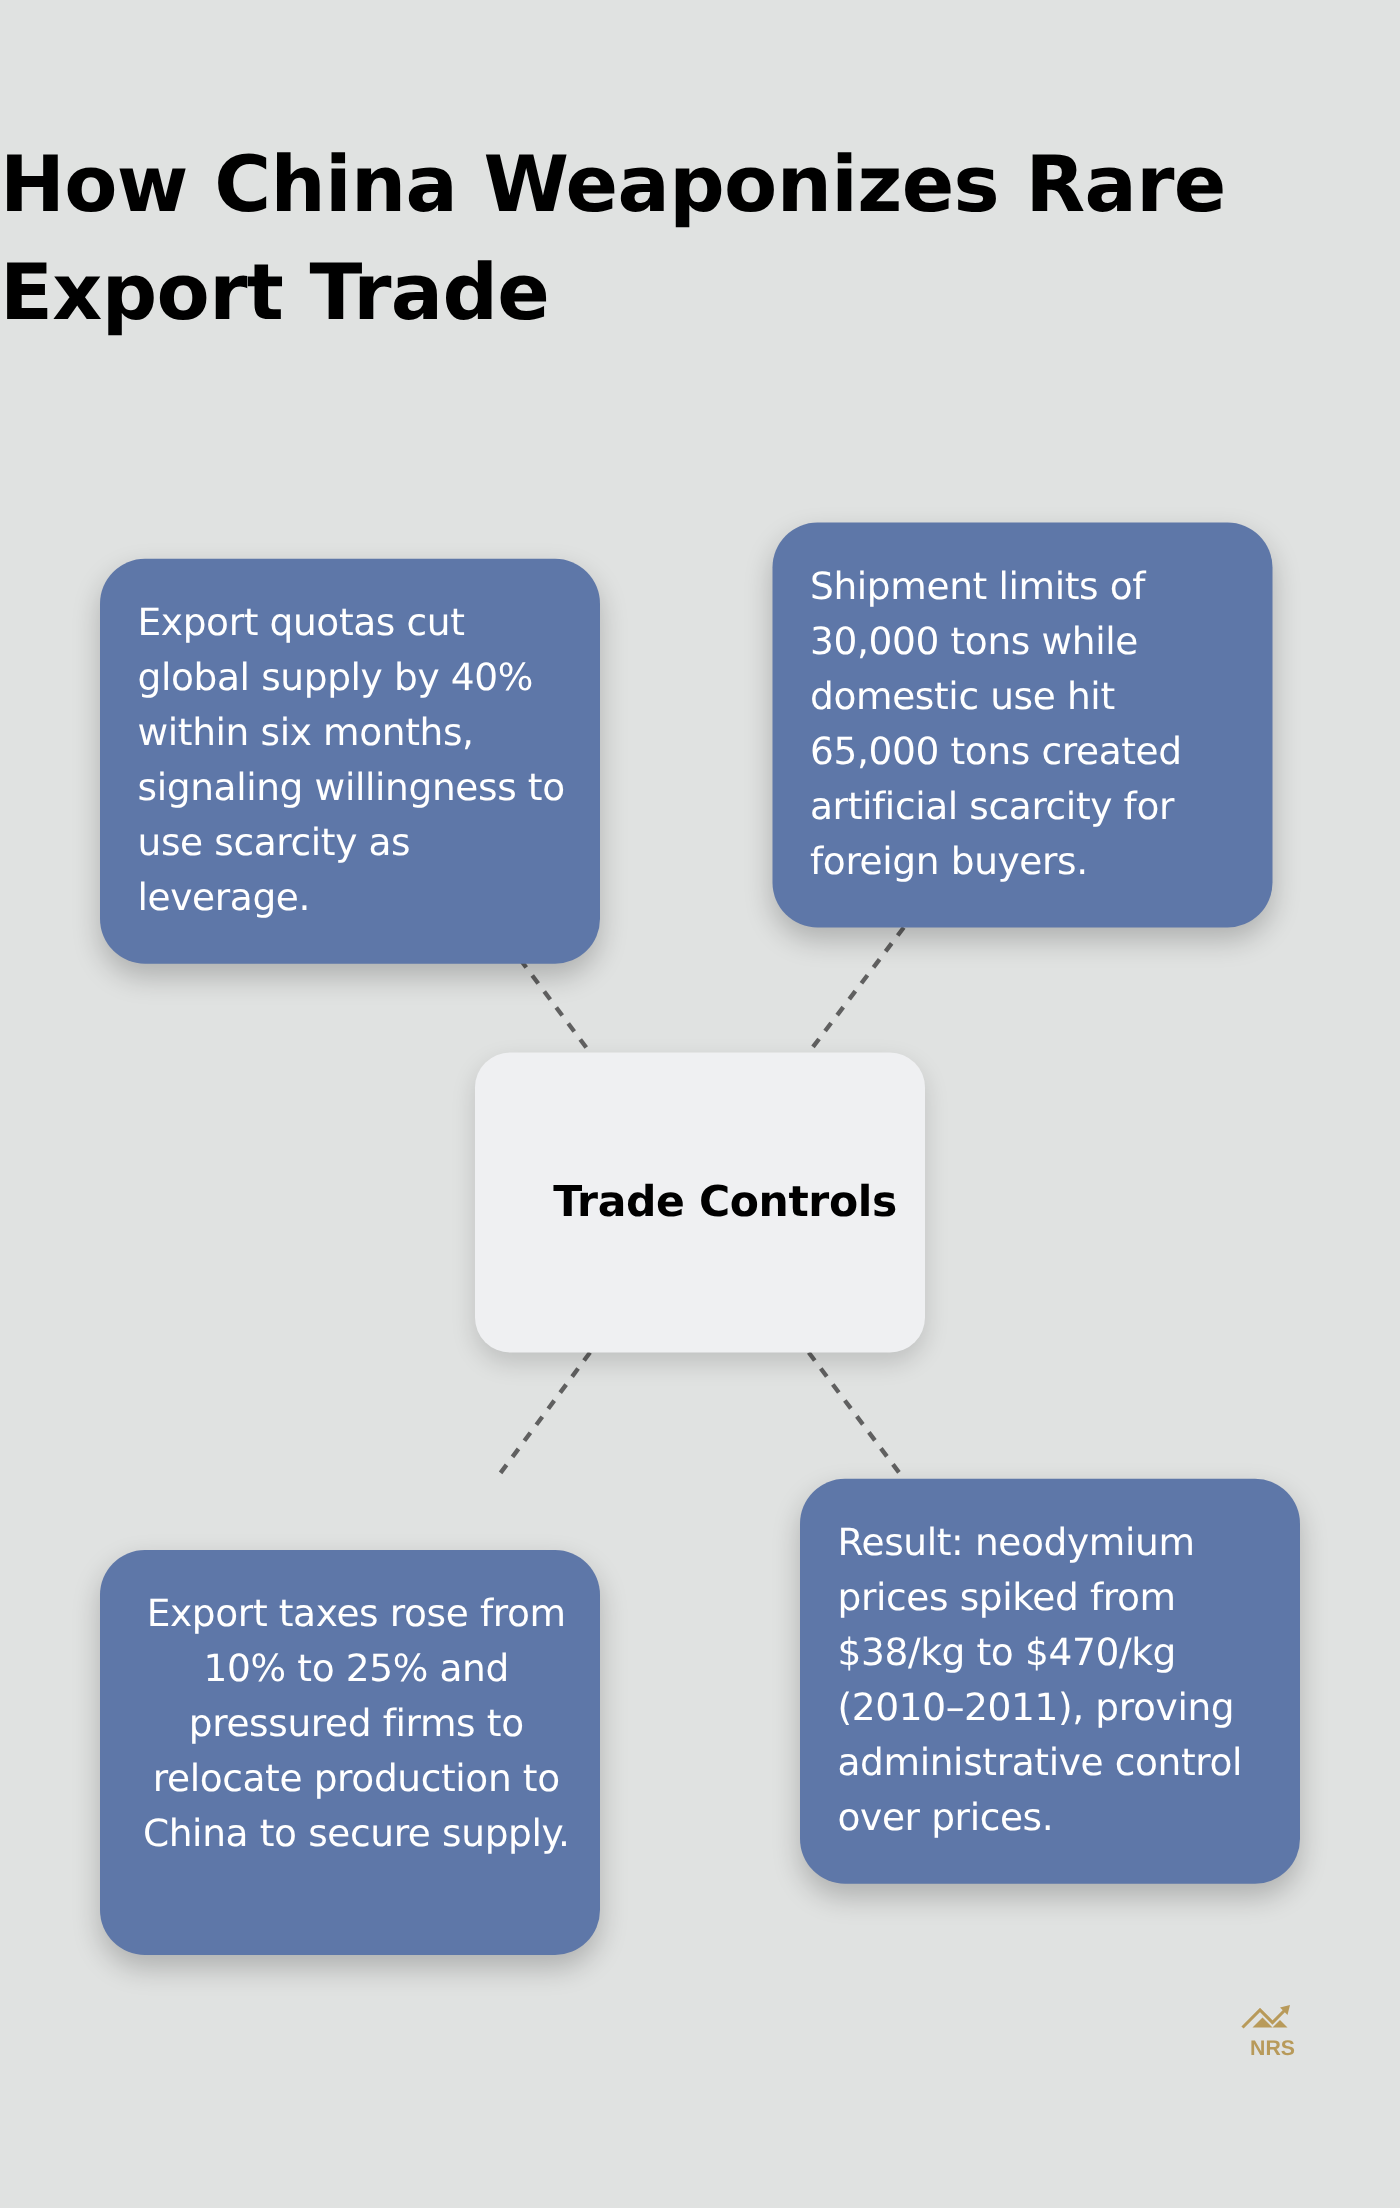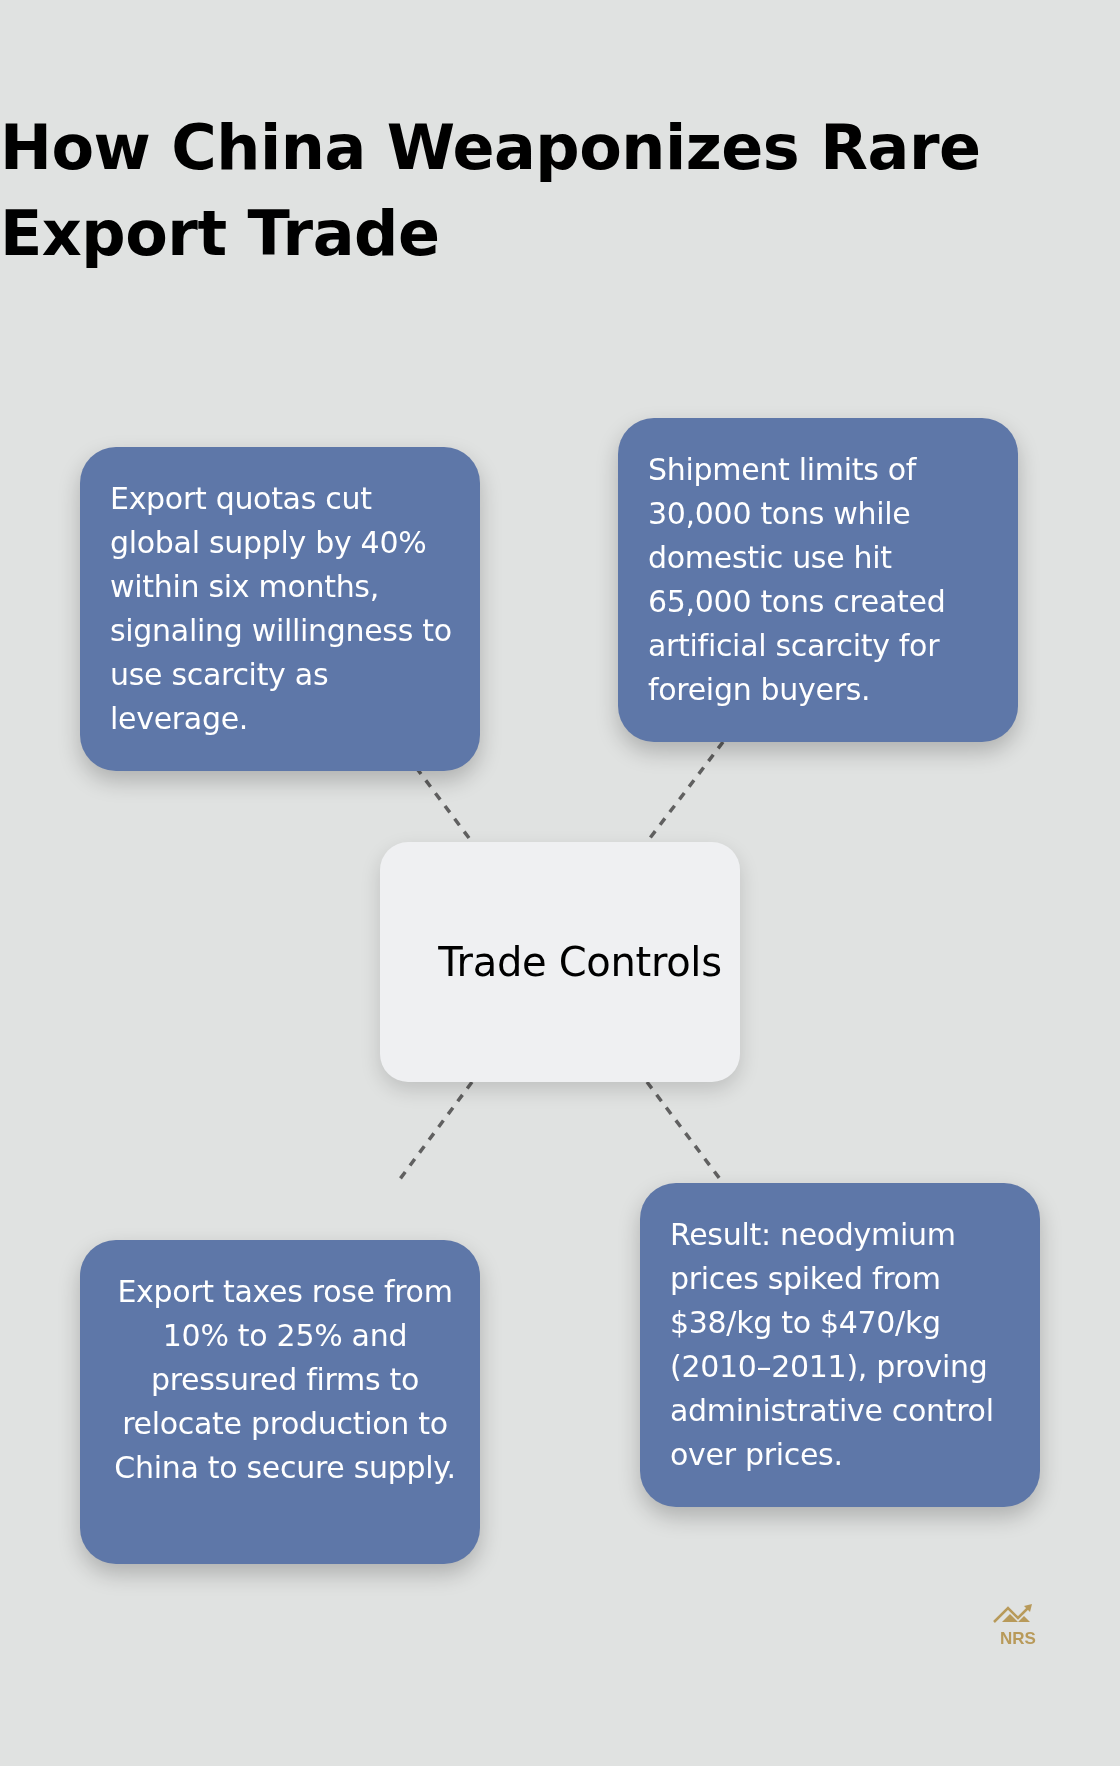--- a/index.html
+++ b/index.html
@@ -5,21 +5,21 @@
   html, body { margin:0; padding:0; }
   body { width:1120px; height:1766px; background:#e0e2e1; position:relative; overflow:hidden; font-family:"DejaVu Sans","Liberation Sans",sans-serif; }
   .title { position:absolute; left:0; width:1120px; top:105px; text-align:left; font-weight:bold; font-size:62px; line-height:86px; color:#000; letter-spacing:-0.5px; }
   .card { position:absolute; width:400px; height:324px; background:#5e77a8; border-radius:36px; box-shadow:0 10px 22px rgba(0,0,0,0.22); box-sizing:border-box; padding:30px 20px 0 30px; color:#fff; font-size:30px; line-height:44px; letter-spacing:-0.3px; }
   .card .txt { display:block; }
   #c1 { left:80px; top:418px;margin-top:29px; }
   #c2 { left:618px; top:418px; }
   #c3 { left:80px; top:1240px;text-align:center; }
   #c4 { left:640px; top:1183px; }
   .center { position:absolute; left:380px; top:842px; width:360px; height:240px; background:#eff0f2; border-radius:28px; box-shadow:0 8px 20px rgba(0,0,0,0.15); display:flex; align-items:center; justify-content:center; }
-  .center span { font-weight:normal; font-size:40px; color:#000; letter-spacing:-0.3px;margin-left:40px; }
+  .center span { font-weight:bold; font-size:34px; color:#000; letter-spacing:-0.3px;margin-left:40px; }
   svg.lines { position:absolute; left:0; top:0; }
   .logo { position:absolute; left:990px; top:1602px; width:56px; height:46px; }
 </style>
 </head>
 <body>
 
 <div class="title">
   <div>How China Weaponizes Rare</div>
   <div>Export Trade</div>
 </div>

